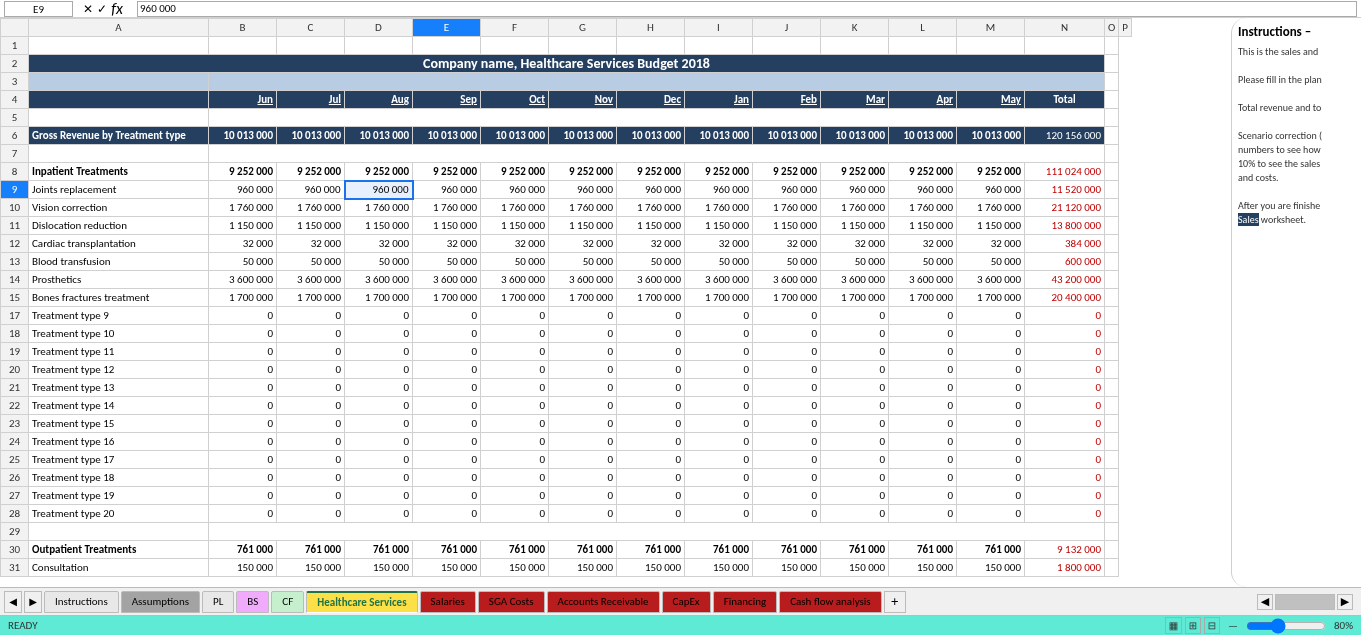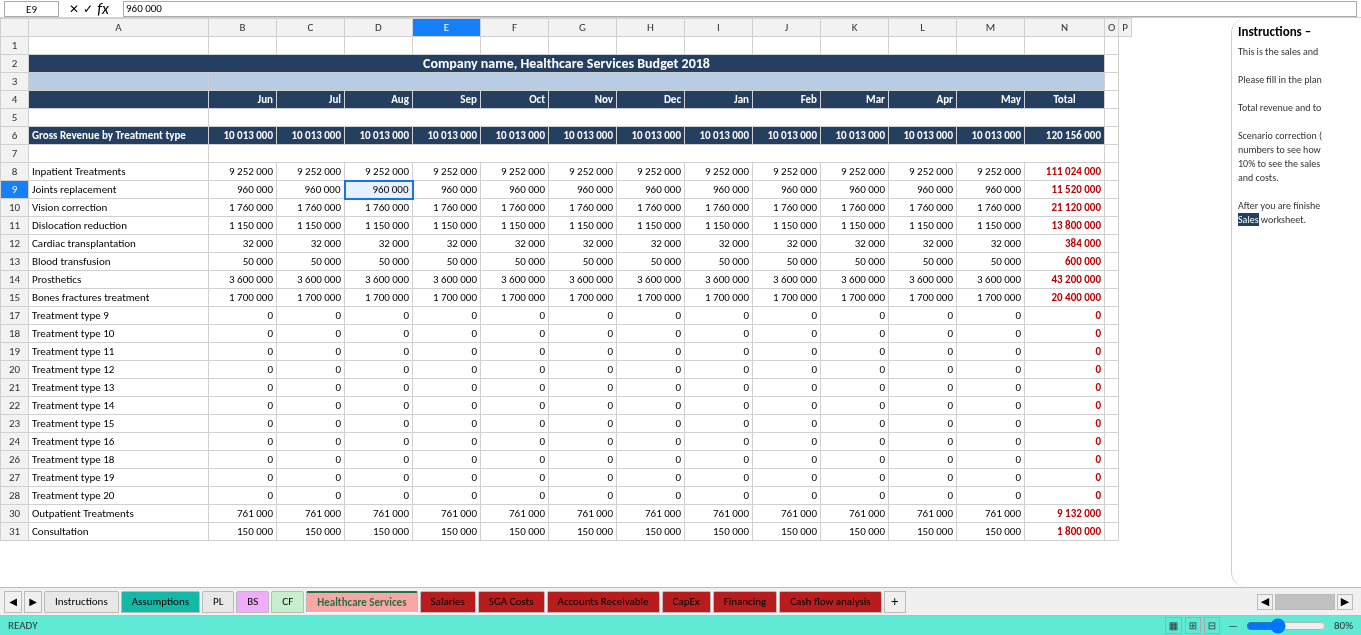--- a/index.html
+++ b/index.html
@@ -3,21 +3,21 @@
   <meta charset="utf-8">
   <style>
     * { margin: 0; padding: 0; box-sizing: border-box; }
     body { font-family: Calibri, Arial, sans-serif; font-size: 11px; background: #fff; overflow: hidden; width: 1361px; height: 635px; }
 
     
     .spreadsheet-container { width: 1361px; height: 635px; display: flex; flex-direction: column; }
 
     
     .top-bar { height: 18px; background: #fff; border-bottom: 1px solid #d0d0d0; display: flex; align-items: center; padding: 0 4px; }
-    .name-box { width: 55px; border: 1px solid #aaa; font-size: 11px; text-align: center; height: 16px; line-height: 16px; }
+    .name-box { width: 69px; border: 1px solid #aaa; font-size: 11px; text-align: center; height: 16px; line-height: 16px; }
     .formula-bar { flex: 1; border: 1px solid #aaa; margin-left: 4px; height: 16px; font-size: 11px; padding: 0 2px; }
 
     
     .main-area { flex: 1; display: flex; overflow: hidden; }
 
     
     .grid-wrapper { flex: 1; overflow: hidden; position: relative; }
 
     table.spreadsheet { border-collapse: collapse; table-layout: fixed; font-size: 11px; }
     table.spreadsheet td, table.spreadsheet th {
@@ -34,39 +34,39 @@
     .col-header.selected { background: #167ffc; color: #fff; }
 
     
     .row-num { background: #f2f2f2; text-align: center; font-weight: normal; color: #333; width: 28px; min-width: 28px; }
     .row-num.selected { background: #167ffc; color: #fff; }
 
     
     .title-cell { background: #243f60; color: #fff; text-align: center; font-size: 14px; font-weight: bold; }
 
     
-    .month-header { background: #243f60; color: #fff; text-align: center; font-weight: bold; }
+    .month-header { background: #243f60; color: #fff; text-align: center; font-weight: bold; text-decoration: underline; }
 
     
     .gross-rev { background: #243f60; color: #fff; font-weight: bold; }
 
     
     .inpatient-header { font-weight: bold; }
 
     
     .outpatient-header { font-weight: bold; }
 
     
-    .total-col { font-weight: bold; color: #c00000; }
+    .total-col { font-weight: normal; color: #c00000; }
     .total-col-header { background: #243f60; color: #fff; font-weight: bold; text-align: center; }
 
     
     .num { text-align: right; }
     .label-col { text-align: left; }
-    .bold { font-weight: normal; }
+    .bold { font-weight: bold; }
     .indent { padding-left: 15px; }
 
     
     .selected-cell { border: 2px solid #1a73e8 !important; background: #e8f0fe; }
 
     
     .sidebar { width: 130px; min-width: 130px; border-left: 1px solid #d0d0d0; background: #fff; padding: 6px; font-size: 10px; overflow: hidden; border-radius: 15px; }
     .sidebar-title { font-size: 13px; font-weight: bold; color: #000; margin-bottom: 6px; }
     .sidebar-text { font-size: 10px; color: #333; line-height: 1.4; }
     .sidebar-highlight { background: #244060; color: #fff; display: inline; }
@@ -87,23 +87,23 @@
       padding: 0 10px;
       border: 1px solid #bbb;
       border-radius: 2px 2px 0 0;
       display: flex;
       align-items: center;
       cursor: pointer;
       font-size: 11px;
       background: #b91c1c;
       white-space: nowrap;
     }
-    .tab.active { background: #fca5a5; border-bottom-color: #fff; font-weight: bold; color: #217346; border-top: 2px solid #217346; }
+    .tab.active { background: #fde047; border-bottom-color: #fff; font-weight: bold; color: #217346; border-top: 2px solid #217346; }
     .tab.instructions { background: #e8e8e8; }
-    .tab.assumptions { background: #14b8a6; }
+    .tab.assumptions { background: #a3a3a3; }
     .tab.pl { background: #e8e8e8; }
     .tab.bs { background: #e8e8e8; }
     .tab.cf { background: #e8e8e8; }
 
     .tab-scroll-left, .tab-scroll-right { 
       width: 18px; height: 22px; border: 1px solid #bbb; background: #f0f0f0;
       display: flex; align-items: center; justify-content: center; cursor: pointer; font-size: 10px;
     }
     .tab-add { width: 22px; height: 22px; border: 1px solid #bbb; background: #f0f0f0; display: flex; align-items: center; justify-content: center; cursor: pointer; font-size: 14px; }
 
@@ -543,20 +543,38 @@
               <td class="num">0</td>
               <td class="num">0</td>
               <td class="num">0</td>
               <td class="num">0</td>
               <td class="num">0</td>
               <td class="num">0</td>
               <td class="num total-col">0</td>
               <td></td>
             </tr>
         <tr>
+              <td class="row-num">25</td>
+              <td class="indent label-col">Treatment type 17</td>
+              <td class="num">0</td>
+              <td class="num">0</td>
+              <td class="num">0</td>
+              <td class="num">0</td>
+              <td class="num">0</td>
+              <td class="num">0</td>
+              <td class="num">0</td>
+              <td class="num">0</td>
+              <td class="num">0</td>
+              <td class="num">0</td>
+              <td class="num">0</td>
+              <td class="num">0</td>
+              <td class="num total-col">0</td>
+              <td></td>
+            </tr>
+        <tr>
               <td class="row-num">26</td>
               <td class="indent label-col">Treatment type 18</td>
               <td class="num">0</td>
               <td class="num">0</td>
               <td class="num">0</td>
               <td class="num">0</td>
               <td class="num">0</td>
               <td class="num">0</td>
               <td class="num">0</td>
               <td class="num">0</td>
@@ -597,20 +615,26 @@
               <td class="num">0</td>
               <td class="num">0</td>
               <td class="num">0</td>
               <td class="num">0</td>
               <td class="num">0</td>
               <td class="num">0</td>
               <td class="num total-col">0</td>
               <td></td>
             </tr>
 
+        <tr>
+          <td class="row-num">29</td>
+          <td></td>
+          <td colspan="13"></td>
+          <td></td>
+        </tr>
 
         <tr>
           <td class="row-num">30</td>
           <td class="outpatient-header label-col bold">Outpatient Treatments</td>
           <td class="num bold">761 000</td>
           <td class="num bold">761 000</td>
           <td class="num bold">761 000</td>
           <td class="num bold">761 000</td>
           <td class="num bold">761 000</td>
           <td class="num bold">761 000</td>

